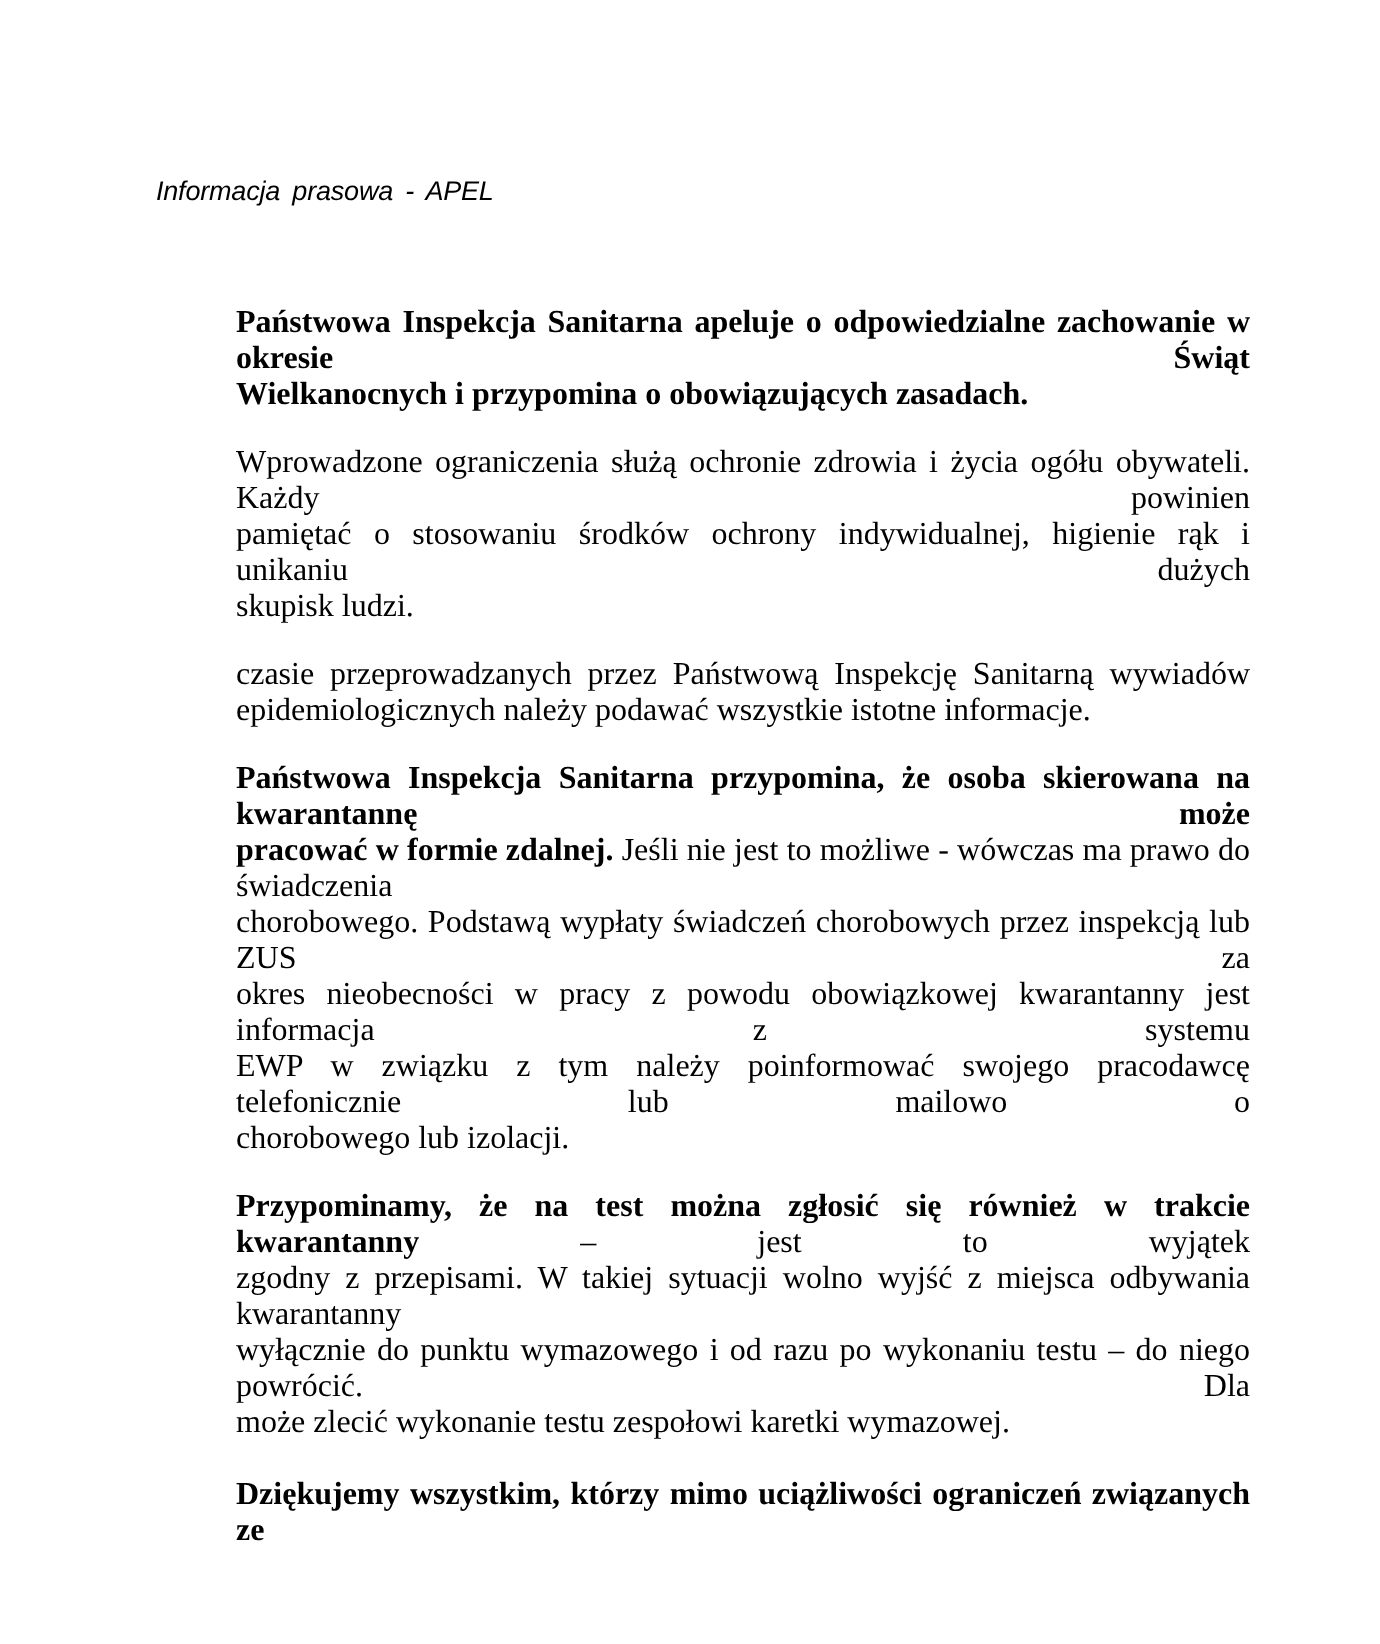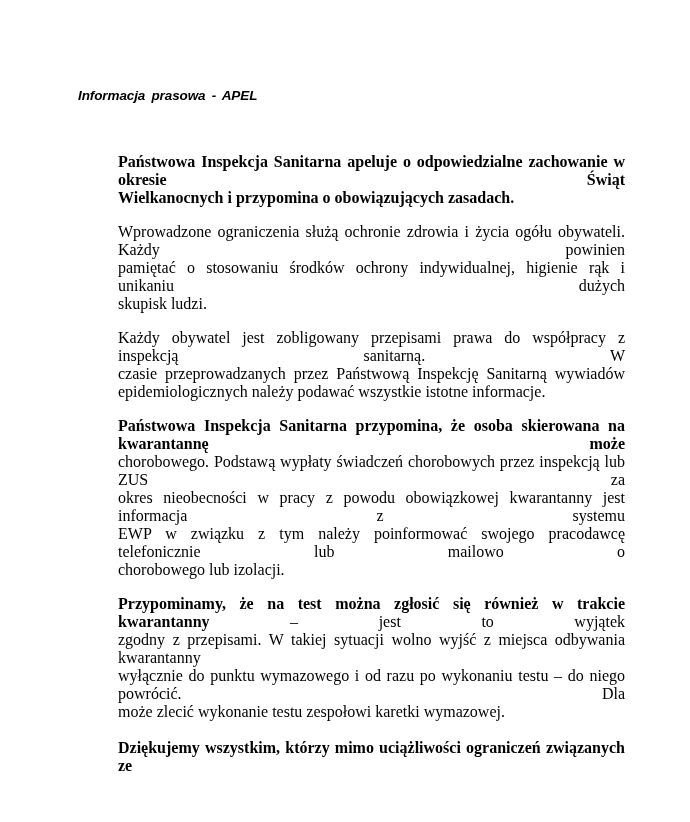--- a/index.html
+++ b/index.html
@@ -15,21 +15,21 @@
     color: #000000;
     box-sizing: border-box;
     padding: 0 65px 0 78px;
     overflow: hidden;
   }
   
   .heading {
     margin-top: 88px;
     font-family: "Liberation Sans", sans-serif;
     font-style: italic;
-    font-weight: bold;
+    font-weight: normal;
     font-size: 13.5px;
     line-height: 15px;
     letter-spacing: -0.1px;
     word-spacing: 2.5px;
   }
   
   .p-sans {
     font-family: "Liberation Sans", sans-serif;
     font-style: italic;
     font-size: 13.5px;
@@ -89,28 +89,28 @@
 
   <p class="p-sans p2">
     </p>
     <div class="ln"><span class="run-r">Wprowadzone ograniczenia służą ochronie zdrowia i życia ogółu obywateli. Każdy powinien</span></div>
     <div class="ln"><span class="run-r">pamiętać o stosowaniu środków ochrony indywidualnej, higienie rąk i unikaniu dużych</span></div>
     <div class="ln end"><span class="run-r">skupisk ludzi.</span></div>
   <p></p>
 
   <p class="p-sans p3">
     </p>
-    <div class="ln"><span class="run-r">Każdy obywatel jest zobligowany przepisami prawa do współpracy z inspekcją sanitarną. W</span></div>
     <div class="ln"><span class="run-r">czasie przeprowadzanych przez Państwową Inspekcję Sanitarną wywiadów</span></div>
     <div class="ln end"><span class="run-r">epidemiologicznych należy podawać wszystkie istotne informacje.</span></div>
   <p></p>
 
   <p class="p-serif p4">
     </p>
     <div class="ln"><span class="run-b">Państwowa Inspekcja Sanitarna przypomina, że osoba skierowana na kwarantannę może</span></div>
+    <div class="ln"><span class="run-b">pracować w formie zdalnej. </span><span class="run-r">Jeśli nie jest to możliwe - wówczas ma prawo do świadczenia</span></div>
     <div class="ln"><span class="run-r">chorobowego. Podstawą wypłaty świadczeń chorobowych przez inspekcją lub ZUS za</span></div>
     <div class="ln"><span class="run-r">okres nieobecności w pracy z powodu obowiązkowej kwarantanny jest informacja z systemu</span></div>
     <div class="ln"><span class="run-r">EWP w związku z tym należy poinformować swojego pracodawcę telefonicznie lub mailowo o</span></div>
     <div class="ln end"><span class="run-r">chorobowego lub izolacji.</span></div>
   <p></p>
 
   <p class="p-serif p5">
     </p>
     <div class="ln"><span class="run-b">Przypominamy, że na test można zgłosić się również w trakcie kwarantanny </span><span class="run-r">– jest to wyjątek</span></div>
     <div class="ln"><span class="run-r">zgodny z przepisami. W takiej sytuacji wolno wyjść z miejsca odbywania kwarantanny</span></div>

